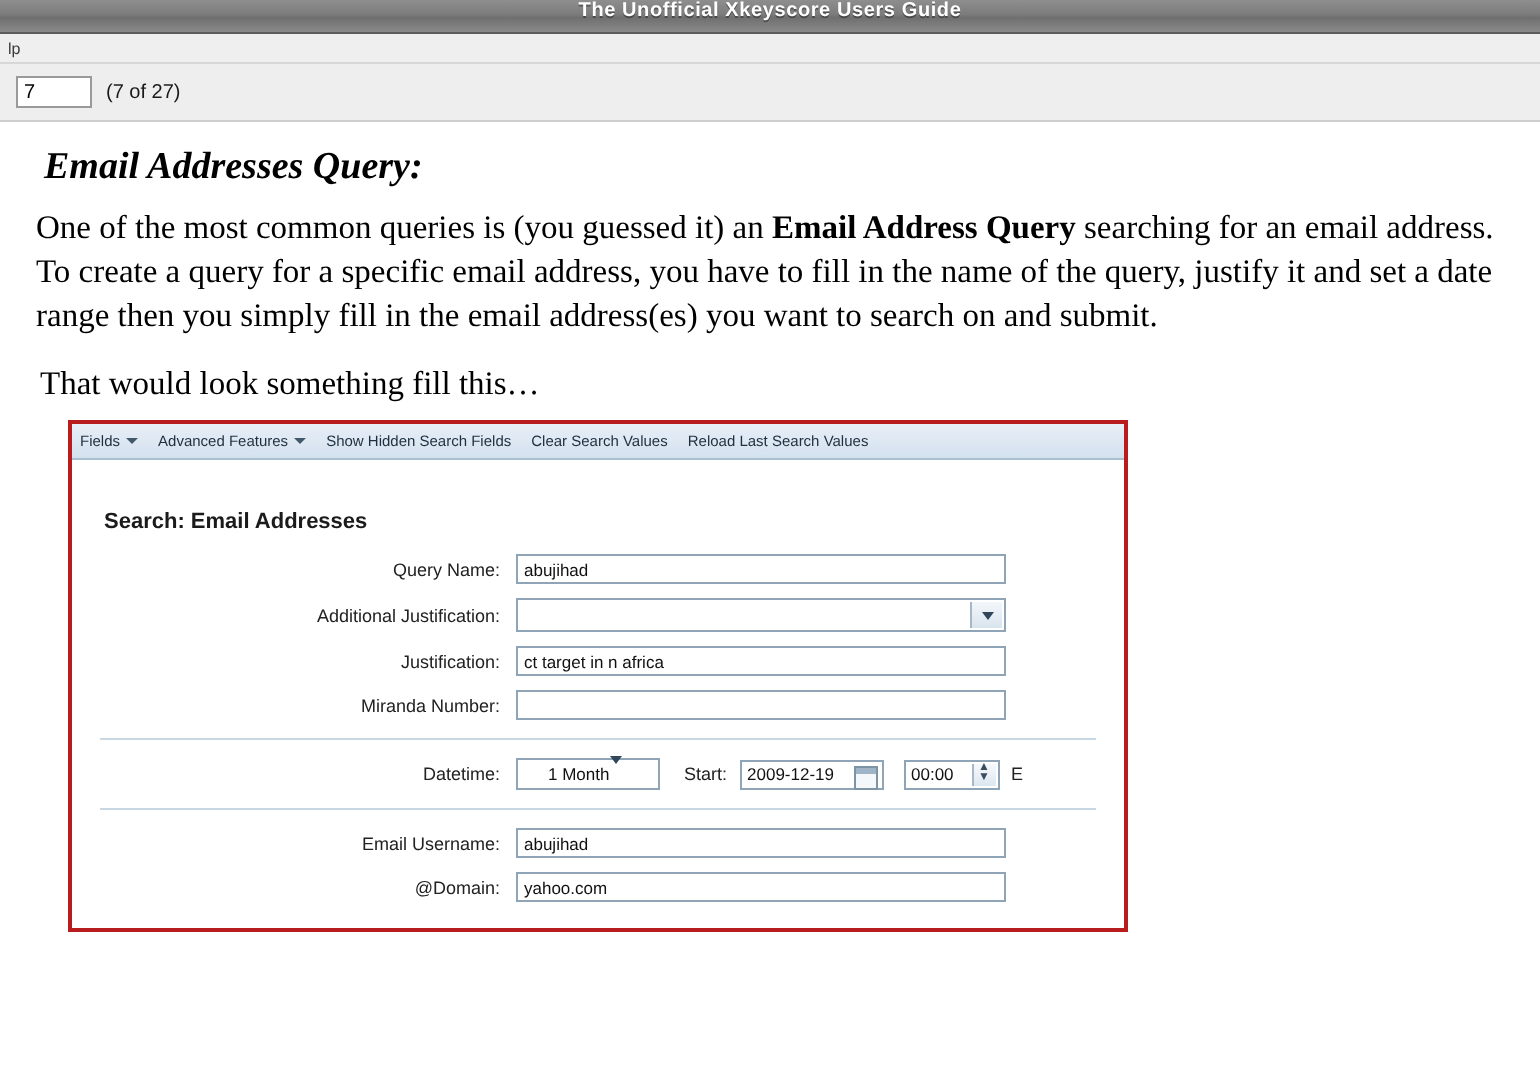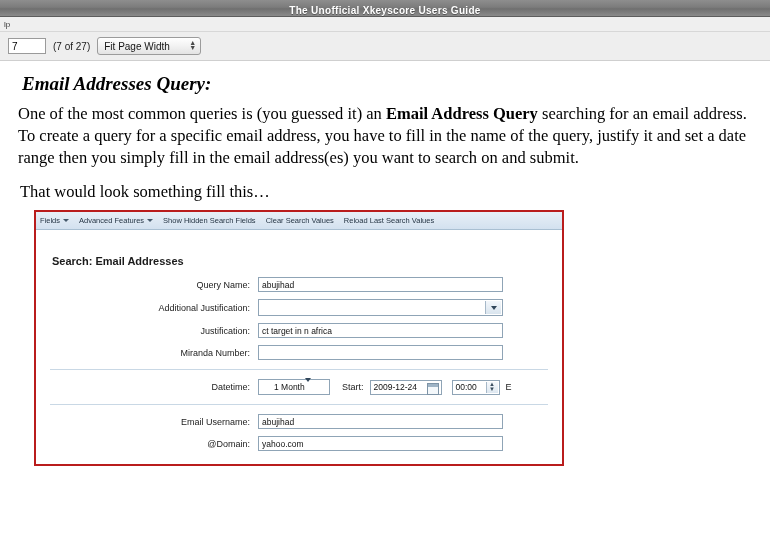--- a/index.html
+++ b/index.html
@@ -13,21 +13,21 @@
     font-family: "Liberation Serif", serif;
     overflow: hidden;
   }
 
   
   .titlebar {
     height: 16px;
     background: linear-gradient(to bottom, #8e8e8e 0%, #7c7c7c 45%, #6f6f6f 55%, #8a8a8a 100%);
     border-bottom: 1px solid #5d5d5d;
     display: flex;
-    align-items: flex-end;
+    align-items: flex-start;
     justify-content: center;
   }
   .titlebar .title {
     font-family: "Liberation Sans", sans-serif;
     font-size: 10px;
     font-weight: bold;
     color: #ffffff;
     letter-spacing: 0.3px;
     text-shadow: 0 1px 0 rgba(0,0,0,.35);
   }
@@ -312,27 +312,20 @@
   <span class="title">The Unofficial Xkeyscore Users Guide</span>
 </div>
 
 <div class="substrip">
   <span class="txt">lp</span>
 </div>
 
 <div class="toolbar">
   <input class="page-input" type="text" value="7" style="">
   <span class="page-count">(7 of 27)</span>
-  <div class="zoom-select">
-    <span class="lbl">Fit Page Width</span>
-    <span class="stepper">
-      <span>▲</span>
-        <span>▼</span>
-    </span>
-  </div>
 </div>
 
 <div class="doc">
 
   <h1 class="section">Email Addresses Query:</h1>
 
   <p class="body">
     <span>One of the most common queries is (you guessed it) an </span><b>Email Address Query</b><span> searching for an email address. To create a query for a specific email address, you have to fill in the name of the query, justify it and set a date range then you simply fill in the email address(es) you want to search on and submit.</span>
   </p>
 
@@ -391,21 +384,21 @@
       <div class="divider"></div>
 
       <div class="frow datetime-row">
         <span class="flabel">Datetime:</span>
         <span class="dt-select">
           <span>1 Month</span>
           <span class="dd"><i class="dd-caret"></i></span>
         </span>
         <span class="dt-lbl">Start:</span>
         <span class="dt-date">
-          <span>2009-12-24</span>
+          <span>2009-12-19</span>
           <i class="cal-ico"></i>
         </span>
         <span class="dt-time">
           <span>00:00</span>
           <span class="spin">
               <span>▲</span>
               <span>▼</span>
             </span>
         </span>
         <span class="trailing">E</span>

